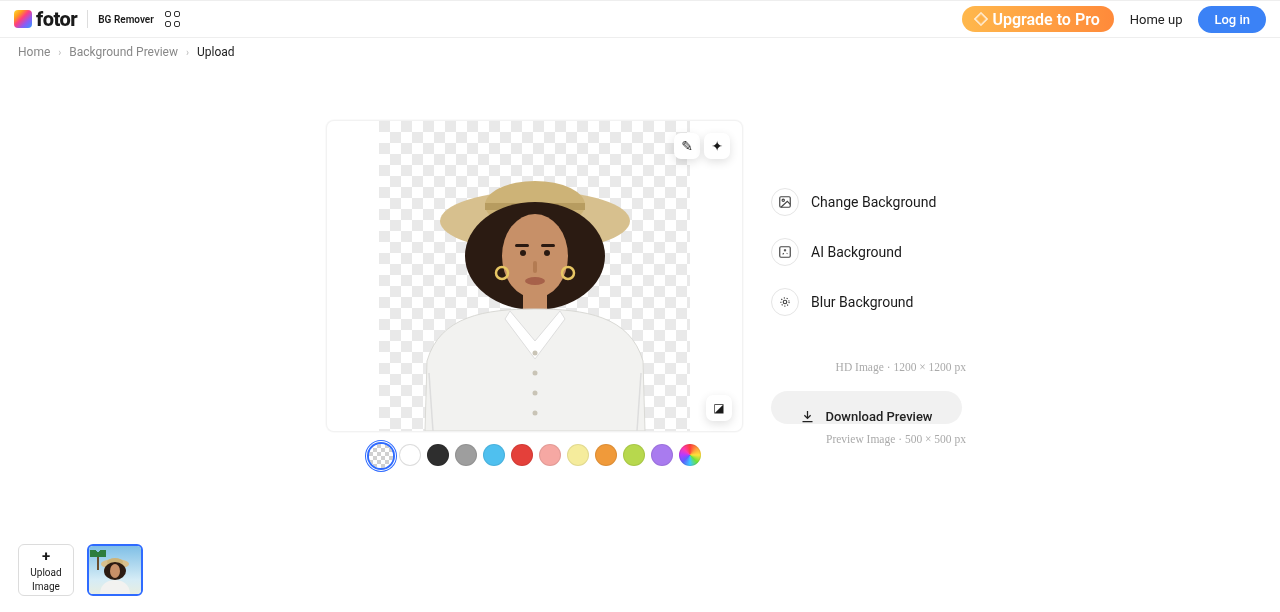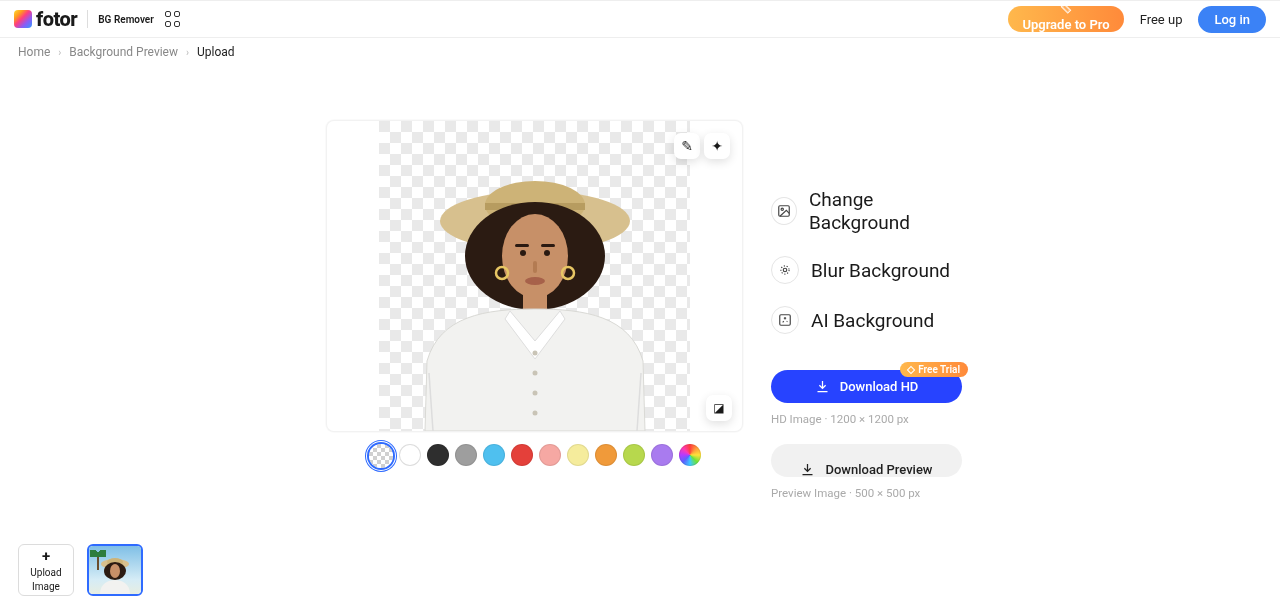--- a/index.html
+++ b/index.html
@@ -33,21 +33,21 @@
   .vdiv { width: 1px; height: 18px; background: #ddd; }
   .hdr-tool { font-size: 10px; font-weight: 600; }
   .apps-icon { width: 18px; height: 18px; display:flex;flex-wrap:wrap;gap:3px; padding:1px; cursor:pointer;}
   .apps-icon span{width:6px;height:6px;border:1.5px solid #333;border-radius:2px;}
 
   .header-right { display:flex; align-items:center; gap:16px; }
   .btn-upgrade {
     height: 26px; padding: 0 14px; border-radius: 13px;
     display:flex;align-items:center;gap:6px;
     background: linear-gradient(90deg,#ffb84c,#ff8a3a);
-    color:#fff; font-size:13px; font-weight:600; cursor:pointer;flex-direction:column;
+    color:#fff; font-size:16px; font-weight:600; cursor:pointer;
   }
   .diamond-icon{width:10px;height:10px;transform:rotate(45deg);
                 border:1.5px solid rgba(255,255,255,.95);
                 box-shadow:0 0 0 1px rgba(255,255,255,.4) inset;}
   .signup { font-size:13px; color:#222; cursor:pointer;}
   .btn-login{
     height:27px;padding:0 16px;border-radius:14px;
     background:#3b82f6;color:#fff;display:flex;align-items:center;
     font-size:13px;font-weight:500;cursor:pointer;
   }
@@ -100,38 +100,38 @@
               box-shadow:0 0 0 2px #2f6bff,0 0 0 3px #fff,0 0 0 4px #2f6bff;}
   .swatch.transparent{
     background:repeating-conic-gradient(#fff 0 25%,#d0d0d0 0 50%) 0 0/8px 8px;}
   .swatch.rainbow{background:conic-gradient(#ff3b3b,#ff9e3b,#ffe23b,#6ee33b,#3bcaff,#5b63ff,#b43bff,#ff3bb0,#ff3b3b);}
 
   
   .panel{display:flex;flex-direction:column;width:195px;padding-top:68px;}
   .opt{display:flex;align-items:center;gap:12px;margin-bottom:22px;cursor:pointer;}
   .opt-ico{width:28px;height:28px;border-radius:50%;border:1px solid #e5e5e5;
            display:flex;align-items:center;justify-content:center;}
-  .opt-label{font-size:19px;}
+  .opt-label{font-size:14px;}
 
   .dl-hd{position:relative;}
   .btn-big{
     width:191px;height:33px;border-radius:17px;display:flex;align-items:center;justify-content:center;
     gap:10px;font-size:13px;font-weight:500;cursor:pointer;
   }
   .btn-big.primary{background:#2743ff;color:#fff;}
   .btn-big.secondary{background:#f1f1f1;color:#222;align-items:flex-end;}
   .badge{
     position:absolute;top:-8px;right:-2px;
     font-size:10px;font-weight:600;color:#fff;
     padding:2px 8px;border-radius:9px;
     background:linear-gradient(90deg,#ffb84c,#ff8a3a);
     display:flex;align-items:center;gap:4px;
   }
   .badge .mini-d{width:6px;height:6px;transform:rotate(45deg);border:1px solid #fff;}
-  .meta{font-size:11.5px;color:#aaa;text-align:left;margin:9px 0 18px;}
+  .meta{font-size:11.5px;color:#aaa;text-align:right;margin:9px 0 18px;font-family:Liberation Serif, serif;}
 
   
   .thumbs{
     position:absolute;left:18px;bottom:16px;display:flex;gap:13px;
   }
   .thumb{width:56px;height:52px;border-radius:6px;position:relative;}
   .thumb.upload{
     border:1px solid #dcdcdc;background:#fff;
     display:flex;flex-direction:column;align-items:center;justify-content:center;
     gap:2px;cursor:pointer;
@@ -164,21 +164,21 @@
         <span></span>
         <span></span>
         <span></span>
     </div>
   </div>
   <div class="header-right">
     <div class="btn-upgrade">
       <span class="diamond-icon"></span>
       <span>Upgrade to Pro</span>
     </div>
-    <span class="signup">Free up</span>
+    <span class="signup">Home up</span>
     <div class="btn-login">
       <span>Log in</span>
     </div>
   </div>
 </div>
 
 <div class="crumbs">
   <a>Home</a>
   <span class="sep">›</span>
   <a>Background Preview</a>
@@ -265,50 +265,38 @@
             <rect x="3" y="3" width="18" height="18" rx="2"></rect>
             <circle cx="9" cy="9" r="2"></circle>
             <path d="M21 16l-5-5L5 21"></path>
           </svg>
       </span>
       <span class="opt-label">Change Background</span>
     </div>
     <div class="opt">
       <span class="opt-ico">
         <svg width="14" height="14" viewBox="0 0 24 24" fill="none" stroke="#444" stroke-width="2">
+            <rect x="3" y="3" width="18" height="18" rx="2"></rect>
+            <path d="M12 7v4M10 9h4M8 16l2-2M16 14l-1 1"></path>
+          </svg>
+      </span>
+      <span class="opt-label">AI Background</span>
+    </div>
+    <div class="opt">
+      <span class="opt-ico">
+        <svg width="14" height="14" viewBox="0 0 24 24" fill="none" stroke="#444" stroke-width="2">
             <circle cx="12" cy="12" r="3"></circle>
             <circle cx="12" cy="12" r="7" stroke-dasharray="2 3"></circle>
           </svg>
       </span>
       <span class="opt-label">Blur Background</span>
     </div>
-    <div class="opt">
-      <span class="opt-ico">
-        <svg width="14" height="14" viewBox="0 0 24 24" fill="none" stroke="#444" stroke-width="2">
-            <rect x="3" y="3" width="18" height="18" rx="2"></rect>
-            <path d="M12 7v4M10 9h4M8 16l2-2M16 14l-1 1"></path>
-          </svg>
-      </span>
-      <span class="opt-label">AI Background</span>
-    </div>
 
     <div style="height:14px"></div>
 
-    <div class="dl-hd">
-      <div class="badge">
-        <span class="mini-d"></span>
-        <span>Free Trial</span>
-      </div>
-      <div class="btn-big primary">
-        <svg width="15" height="15" viewBox="0 0 24 24" fill="none" stroke="#fff" stroke-width="2">
-            <path d="M12 3v12M7 10l5 5 5-5M4 20h16"></path>
-          </svg>
-        <span>Download HD</span>
-      </div>
-    </div>
     <div class="meta">HD Image · 1200 × 1200 px</div>
 
     <div class="btn-big secondary">
       <svg width="15" height="15" viewBox="0 0 24 24" fill="none" stroke="#222" stroke-width="2">
           <path d="M12 3v12M7 10l5 5 5-5M4 20h16"></path>
         </svg>
       <span>Download Preview</span>
     </div>
     <div class="meta">Preview Image · 500 × 500 px</div>
   </div>

